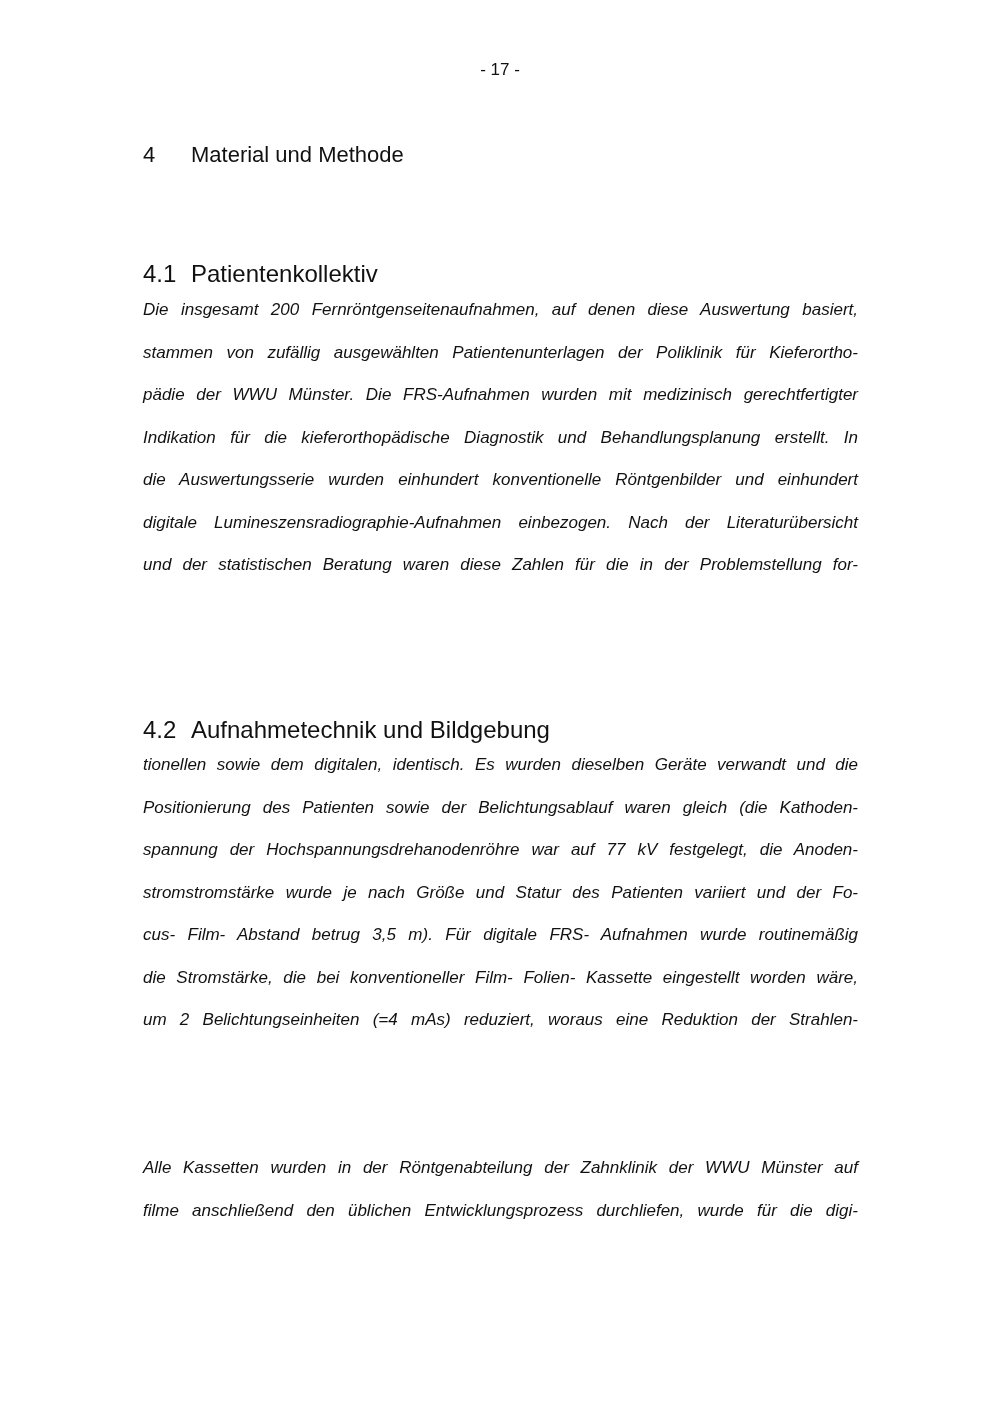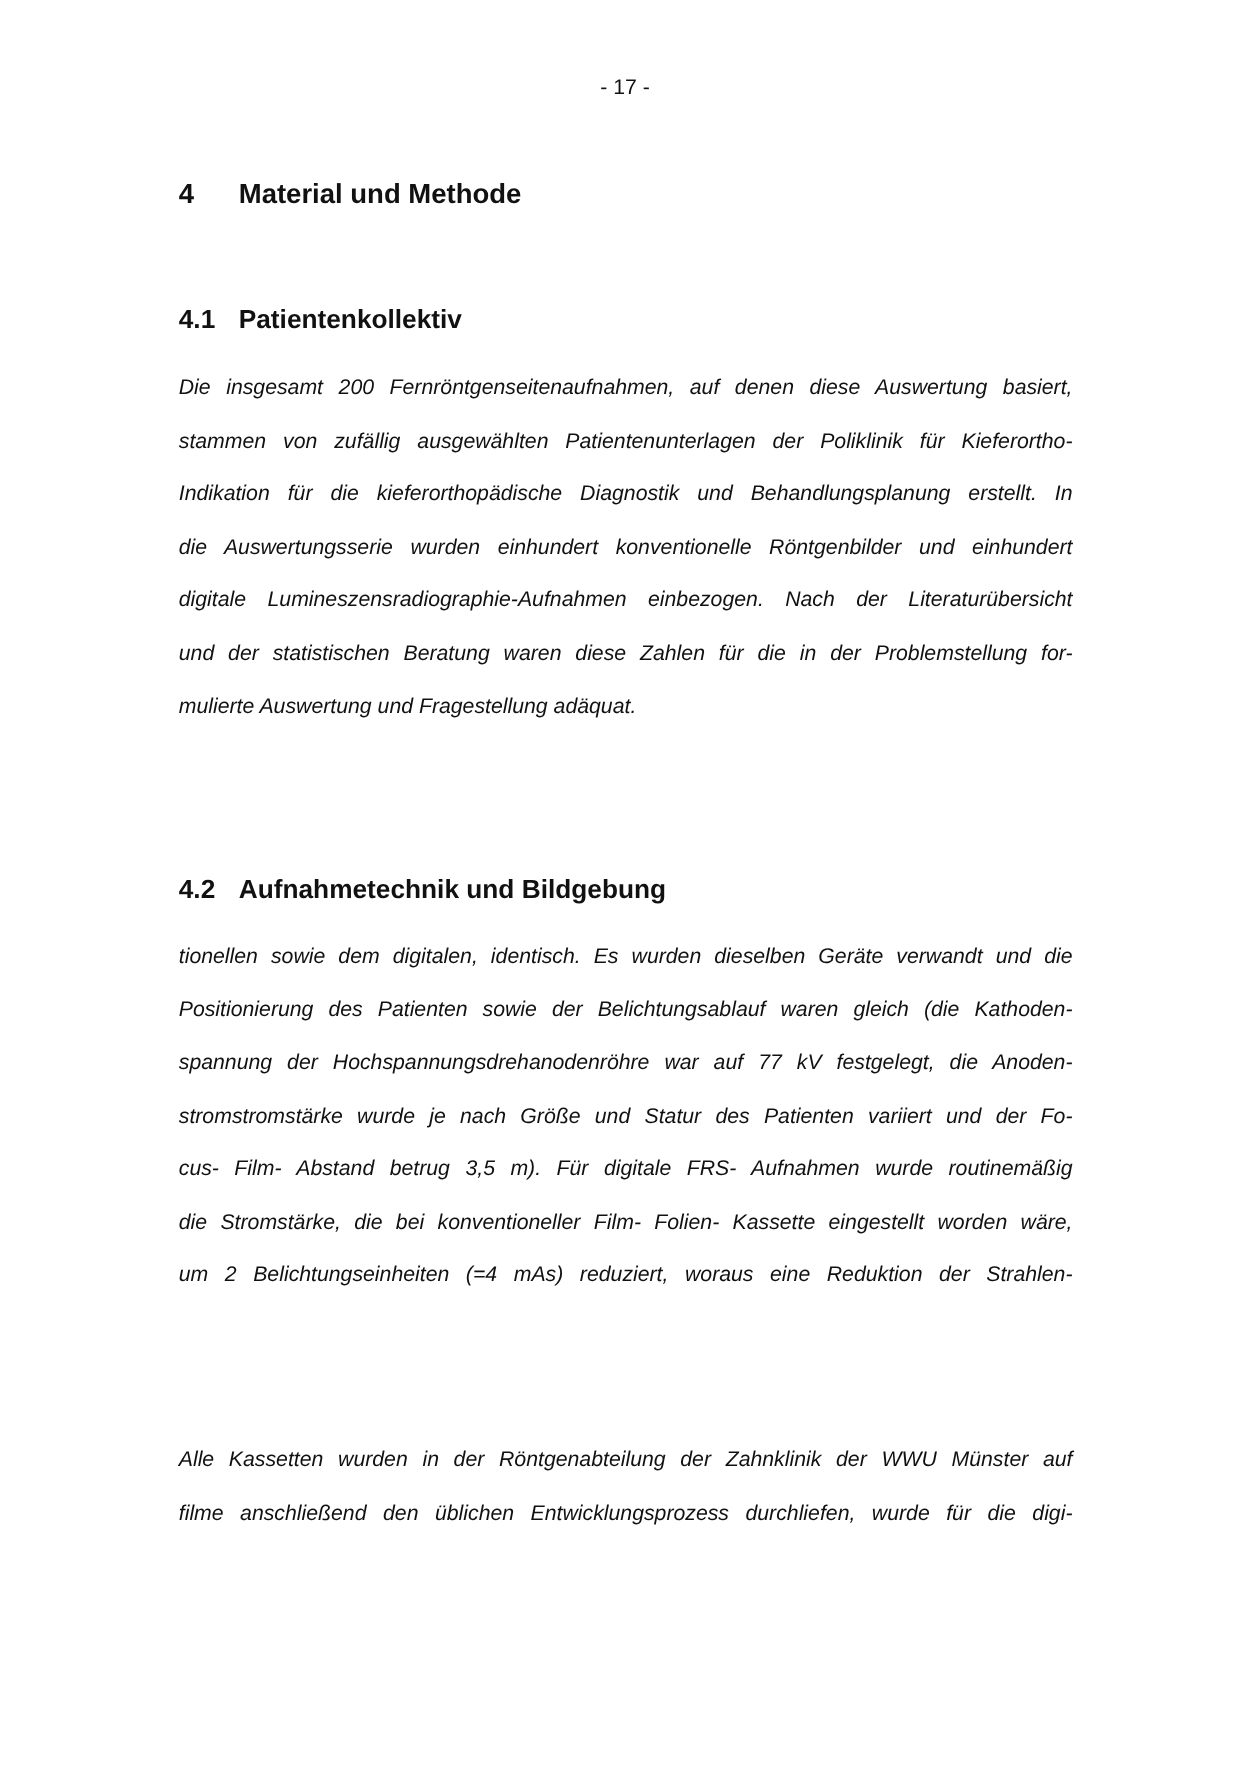--- a/index.html
+++ b/index.html
@@ -19,33 +19,34 @@
       position: absolute;
       top: 60px;
       left: 0;
       width: 1000px;
       text-align: center;
       font-size: 17px;
     }
     .heading {
       position: absolute;
       left: 143px;
-      font-weight: bold;
+      font-weight: normal;
       white-space: nowrap;
     }
     .heading .num {
       display: inline-block;
     }
     .h1 {
       top: 142px;
       font-size: 22px;
     }
     .h1 .num { width: 48px; }
     .h2 {
-      font-size: 21px;
+      font-size: 24px;
+      margin-top: 16px;
     }
     .h2 .num { width: 48px; }
     .para {
       position: absolute;
       left: 143px;
       width: 715px;
       font-style: italic;
     }
     .line {
       display: block;
@@ -71,25 +72,25 @@
     <span class="num">4</span><span>Material und Methode</span>
   </div>
 
   <div class="heading h2" style="top:244px;">
     <span class="num">4.1</span><span>Patientenkollektiv</span>
   </div>
 
   <div class="para" style="top:300px;">
     <span class="line">Die insgesamt 200 Fernröntgenseitenaufnahmen, auf denen diese Auswertung basiert,</span>
     <span class="line">stammen von zufällig ausgewählten Patientenunterlagen der Poliklinik für Kieferortho-</span>
+    <span class="line">pädie der WWU Münster. Die FRS-Aufnahmen wurden mit medizinisch gerechtfertigter</span>
     <span class="line">Indikation für die kieferorthopädische Diagnostik und Behandlungsplanung erstellt. In</span>
     <span class="line">die Auswertungsserie wurden einhundert konventionelle Röntgenbilder und einhundert</span>
     <span class="line">digitale Lumineszensradiographie-Aufnahmen einbezogen. Nach der Literaturübersicht</span>
     <span class="line">und der statistischen Beratung waren diese Zahlen für die in der Problemstellung for-</span>
-    <span class="line last">mulierte Auswertung und Fragestellung adäquat.</span>
   </div>
 
   <div class="heading h2" style="top:700px;">
     <span class="num">4.2</span><span>Aufnahmetechnik und Bildgebung</span>
   </div>
 
   <div class="para" style="top:755px;">
     <span class="line">tionellen sowie dem digitalen, identisch. Es wurden dieselben Geräte verwandt und die</span>
     <span class="line">Positionierung des Patienten sowie der Belichtungsablauf waren gleich (die Kathoden-</span>
     <span class="line">spannung der Hochspannungsdrehanodenröhre war auf 77 kV festgelegt, die Anoden-</span>

